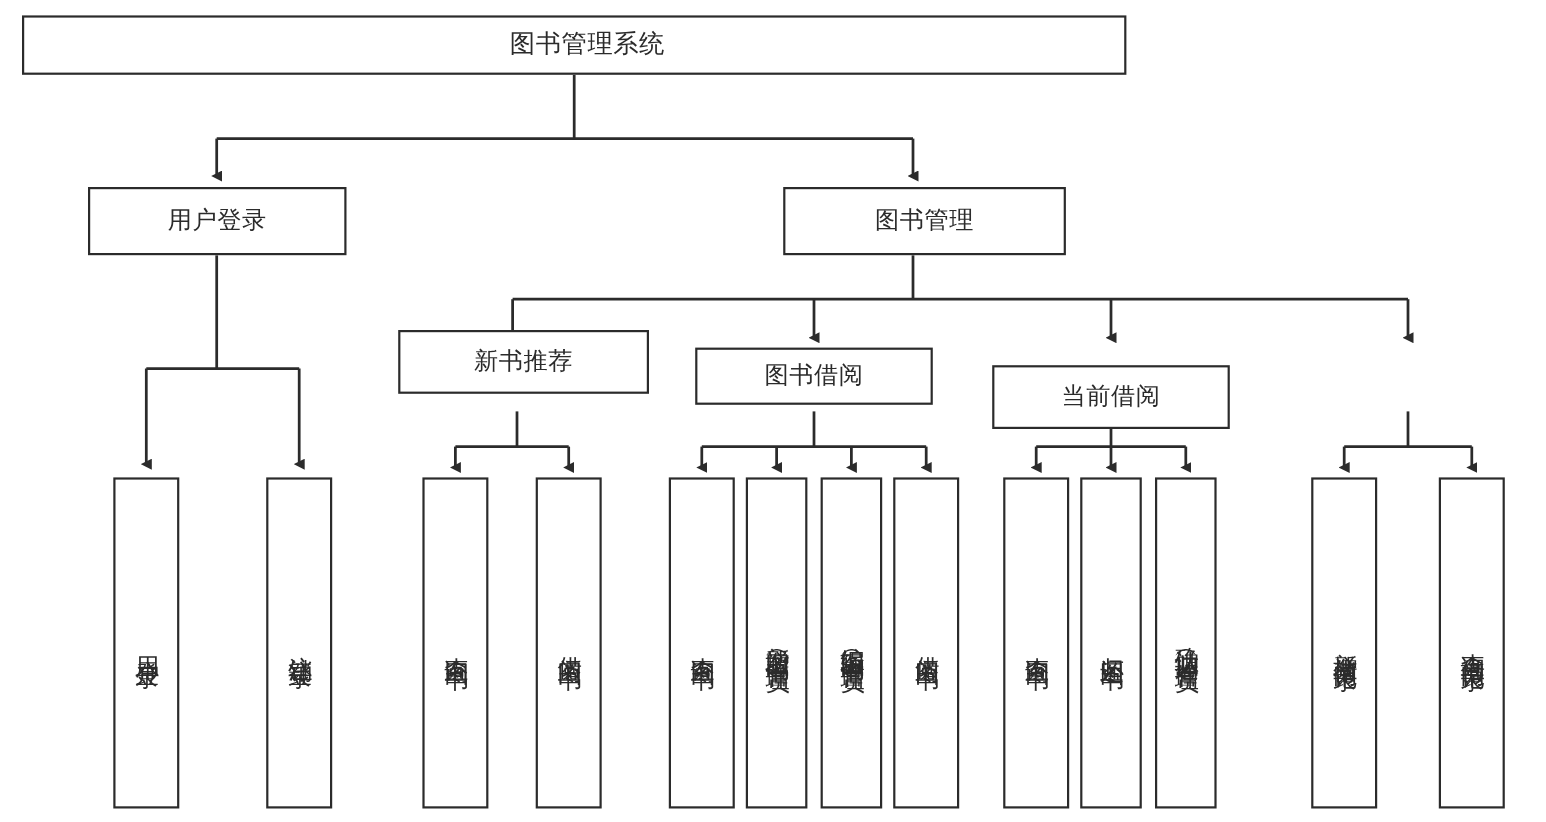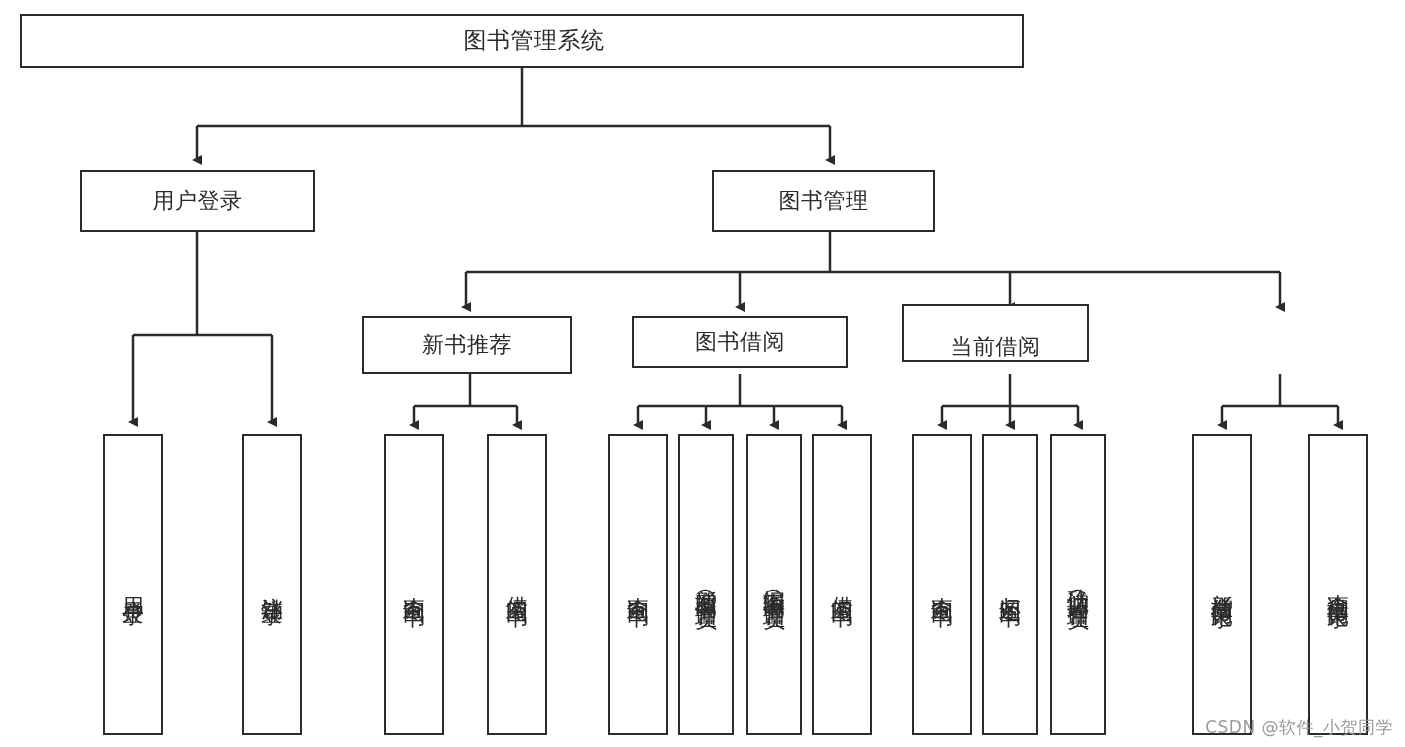--- a/index.html
+++ b/index.html
@@ -128,31 +128,31 @@
     </g>
   </svg>
 
   <div class="node horiz root" style="left:20px; top:14px; width:1004px; height:54px;padding-left:24px;">
     <span class="label">图书管理系统</span>
   </div>
 
   <div class="node horiz" style="left:80px; top:170px; width:235px; height:62px;">
     <span class="label">用户登录</span>
   </div>
-  <div class="node horiz" style="left:712px; top:170px; width:223px; height:62px;">
+  <div class="node horiz" style="left:712px; top:170px; width:257px; height:62px;">
     <span class="label">图书管理</span>
   </div>
 
-  <div class="node horiz" style="left:362px; top:316px; width:210px; height:58px;">
+  <div class="node horiz" style="left:362px; top:300px; width:228px; height:58px;">
     <span class="label">新书推荐</span>
   </div>
   <div class="node horiz" style="left:632px; top:316px; width:216px; height:52px;">
     <span class="label">图书借阅</span>
   </div>
-  <div class="node horiz" style="left:902px; top:304px; width:187px; height:58px;align-items:flex-end;">
+  <div class="node horiz" style="left:902px; top:332px; width:216px; height:58px;">
     <span class="label">当前借阅</span>
   </div>
 
   <div class="node vert" style="left:103px; top:434px; width:60px; height:301px;">
     <span class="label">用户登录</span>
   </div>
   <div class="node vert" style="left:242px; top:434px; width:60px; height:301px;">
     <span class="label">注销登录</span>
   </div>
 
@@ -186,15 +186,14 @@
     <span class="label">确认归还（管理员）</span>
   </div>
 
   <div class="node vert" style="left:1192px; top:434px; width:60px; height:301px;">
     <span class="label">新增借阅记录</span>
   </div>
   <div class="node vert" style="left:1308px; top:434px; width:60px; height:301px;">
     <span class="label">查询借阅记录</span>
   </div>
 
-  <div class="watermark">CSDN @软件_小贺同学</div>
 
 </div>
 
 </body></html>

